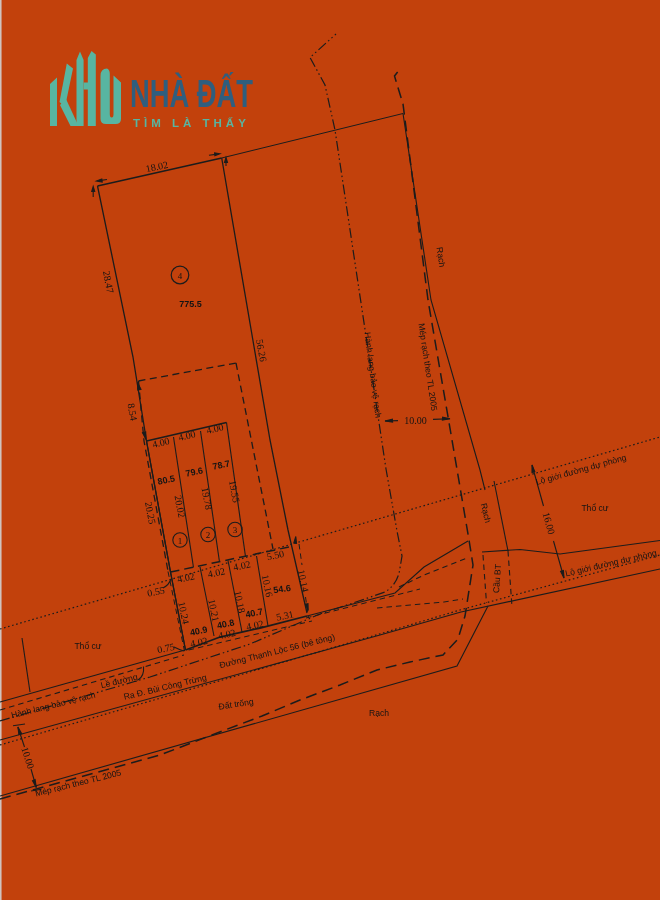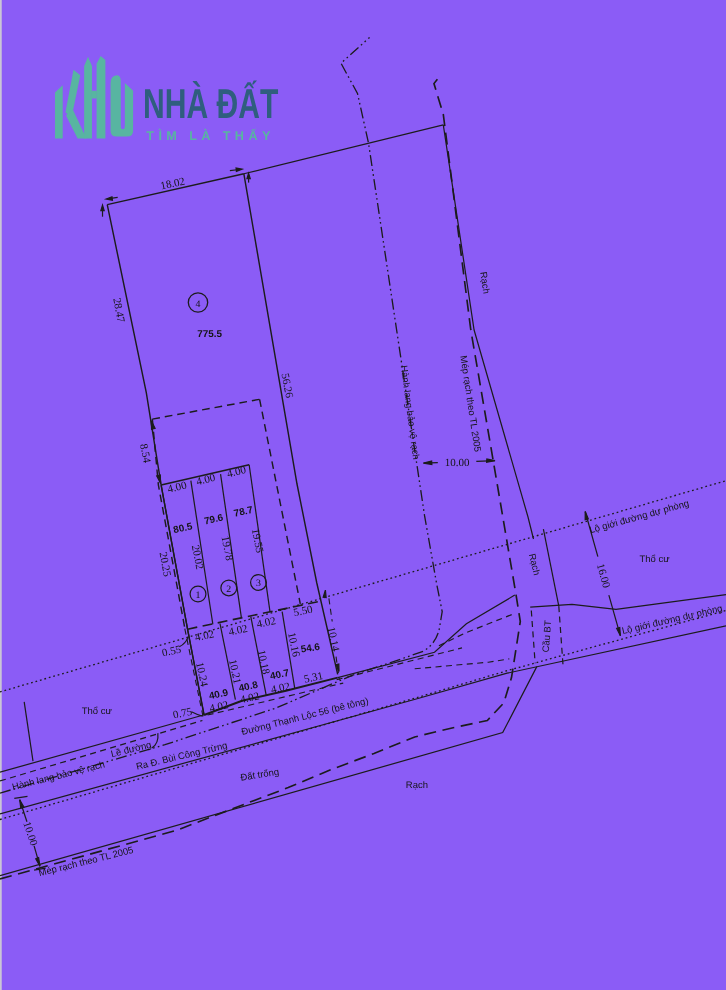--- a/index.html
+++ b/index.html
@@ -1,16 +1,16 @@
 <!DOCTYPE html>
 <html><head>
 <meta charset="utf-8">
 <style>
 html,body{margin:0;padding:0;background:#fff;}
-#page{position:relative;width:660px;height:900px;background:#8b5cf6;overflow:hidden;font-family:"Liberation Sans",sans-serif;will-change:transform;}
+#page{position:relative;width:660px;height:900px;background:#c2410c;overflow:hidden;font-family:"Liberation Sans",sans-serif;will-change:transform;}
 svg{position:absolute;left:0;top:0;}
 .dim{font-family:"Liberation Serif",serif;font-size:10px;fill:#141414;}
 .lbl{font-family:"Liberation Sans",sans-serif;font-size:8.6px;fill:#141414;}
 .area{font-family:"Liberation Sans",sans-serif;font-size:9px;font-weight:bold;fill:#141414;}
 .cn{font-family:"Liberation Serif",serif;font-size:9px;fill:#141414;}
 </style>
 </head>
 <body>
 <div id="page">
 <svg width="660" height="900" viewBox="0 0 660 900">

